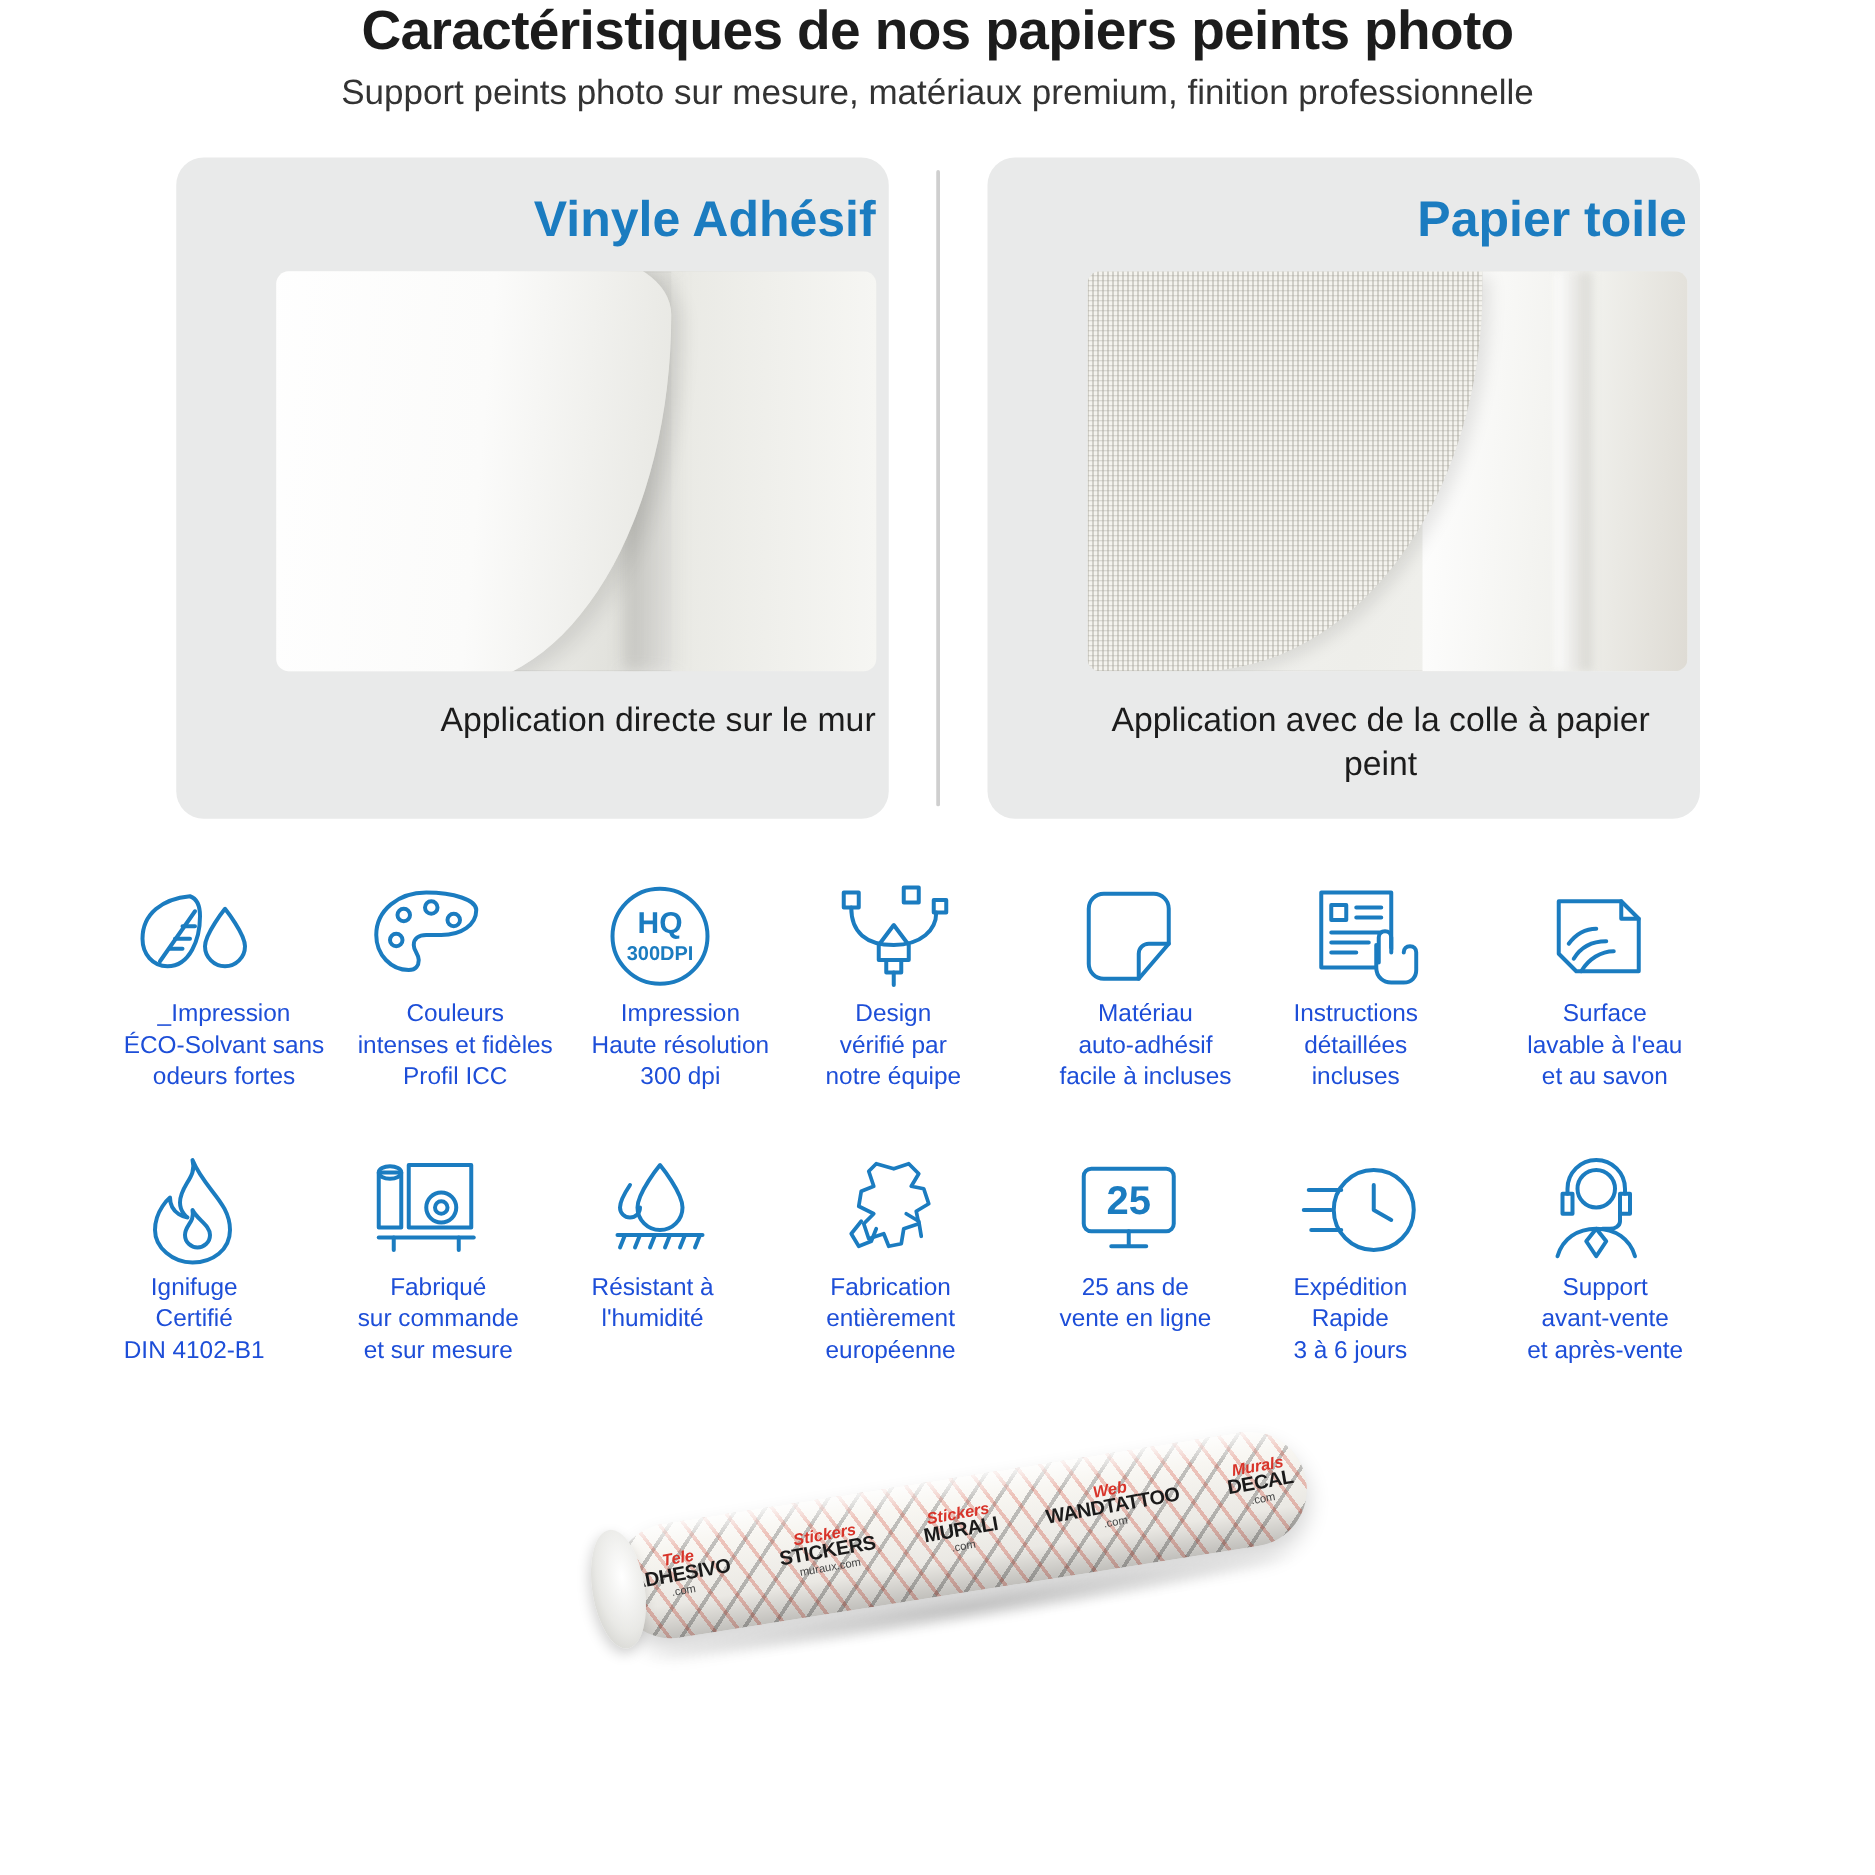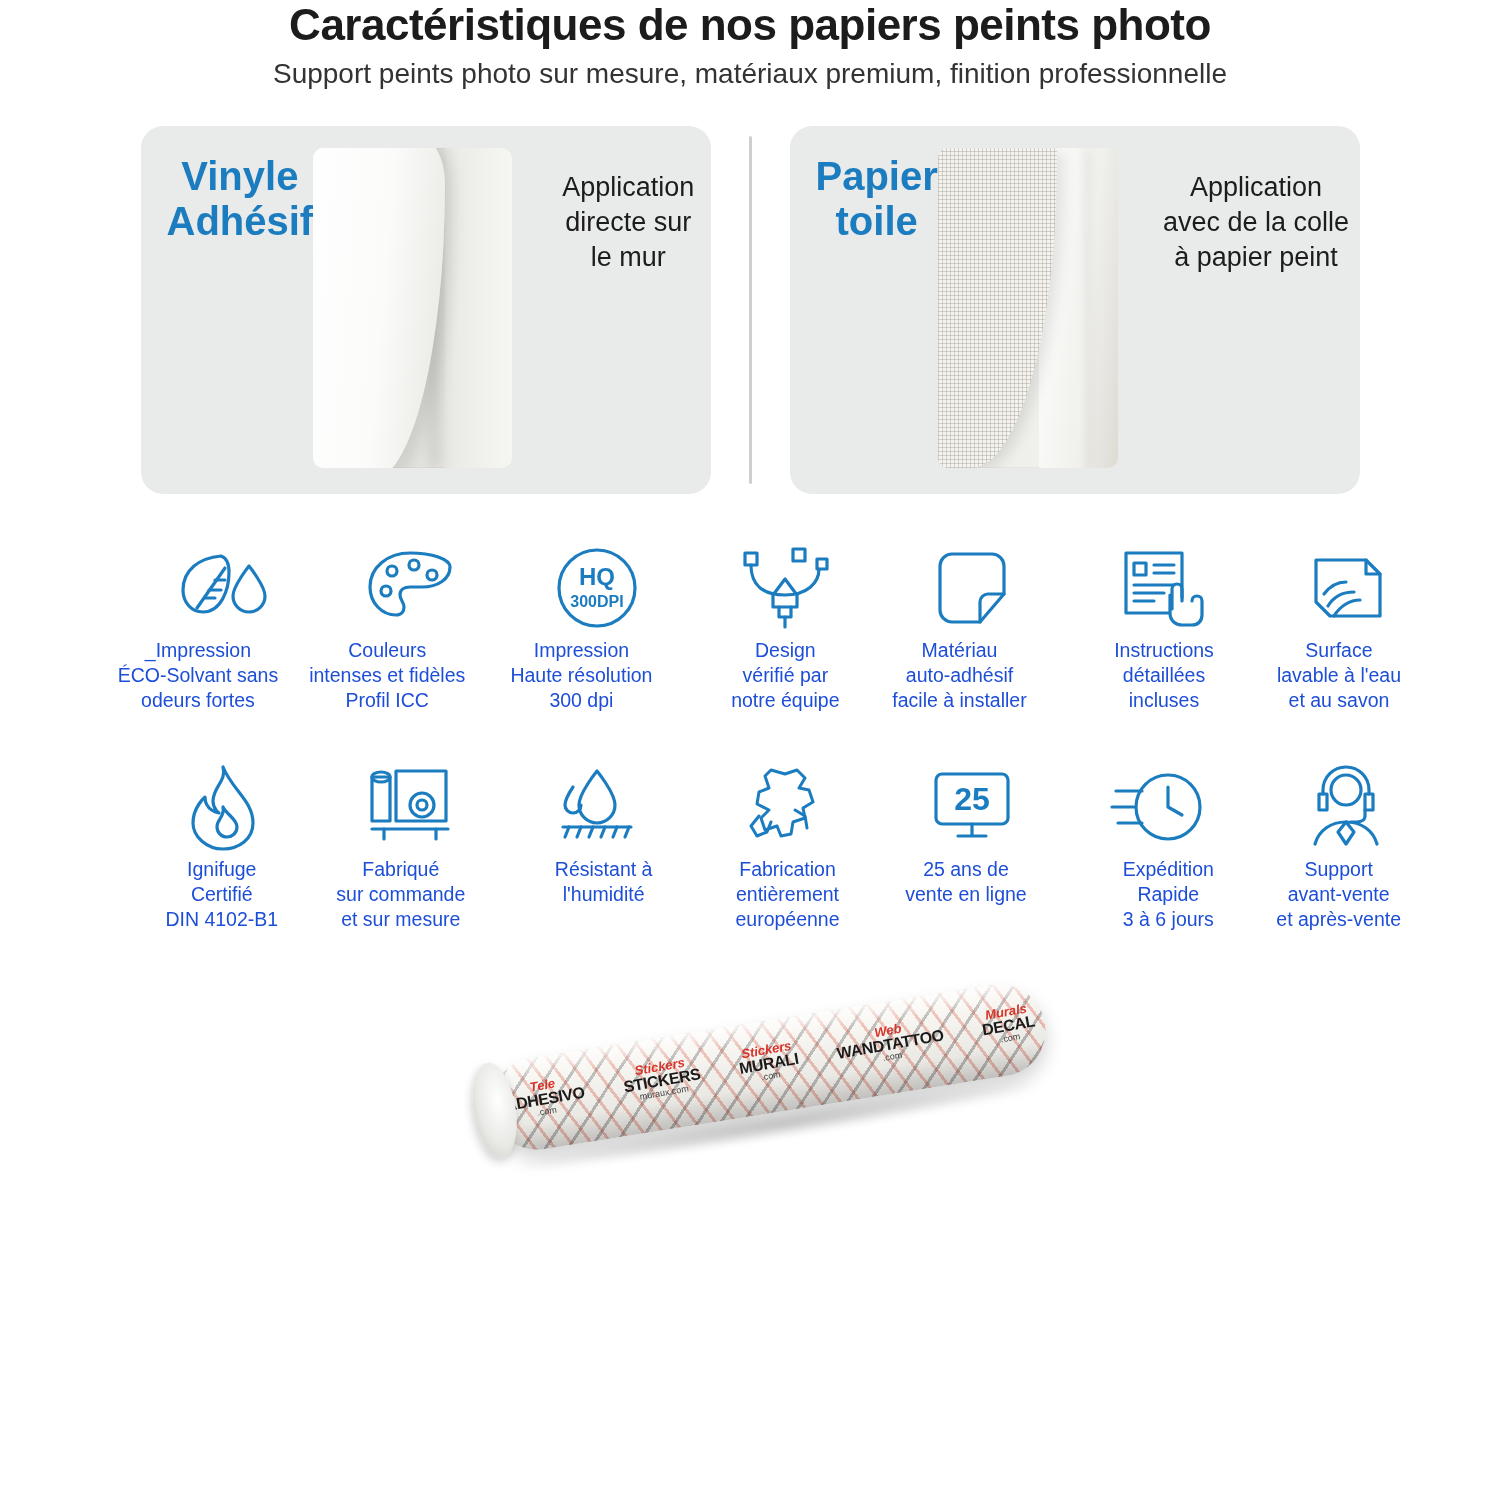--- a/index.html
+++ b/index.html
@@ -43,21 +43,22 @@
     align-items: stretch;
     justify-content: center;
     position: relative;
   }
   .material-card {
     width: 570px;
     background: #e9eaea;
     border-radius: 22px;
     padding: 22px 10px 26px 26px;
     display: flex;
-    align-items: flex-start;
+    flex-direction: column;
+    align-items: flex-end;
   }
   .material-title {
     font-size: 40px;
     font-weight: bold;
     color: #1b7cc0;
     margin: 6px 0 18px 0;
     text-align: center;
   }
   .photo {
     width: 480px;
@@ -151,21 +152,21 @@
   .features {
     margin-top: 44px;
     width: 1310px;
     display: grid;
     grid-template-columns: repeat(7, 1fr);
     row-gap: 40px;
   }
   .feature {
     display: flex;
     flex-direction: column;
-    align-items: flex-end;
+    align-items: flex-start;
     padding: 0 4px;
   }
   .feature .ico {
     width: 110px;
     height: 100px;
     display: flex;
     align-items: center;
     justify-content: center;
   }
   .feature .ico svg { display: block; }
@@ -340,21 +341,21 @@
 
     <div class="feature">
       <div class="ico">
         <svg width="88" height="84" viewBox="0 0 88 84" fill="none" stroke="#1b7cc0" stroke-width="3.2" stroke-linecap="round" stroke-linejoin="round">
           <path d="M12 20a12 12 0 0 1 12-12h40a12 12 0 0 1 12 12v28L52 76H24a12 12 0 0 1-12-12V20z"></path>
           <path d="M76 48H60a8 8 0 0 0-8 8v20"></path>
         </svg>
       </div>
       <div class="label">Matériau
 auto-adhésif
-facile à installer</div>
+facile à incluses</div>
     </div>
 
     <div class="feature">
       <div class="ico">
         <svg width="90" height="86" viewBox="0 0 90 86" fill="none" stroke="#1b7cc0" stroke-width="3.2" stroke-linecap="round" stroke-linejoin="round">
           <path d="M12 8h56v60H12z"></path>
           <rect x="20" y="18" width="12" height="12"></rect>
           <path d="M40 20h20M40 28h20"></path>
           <path d="M20 40h40M20 48h30M20 56h20"></path>
           <path d="M56 50v18c0 8 6 12 12 12h10c6 0 10-4 10-10V56c0-3-2-5-5-5s-5 2-5 5" fill="#fff"></path>

